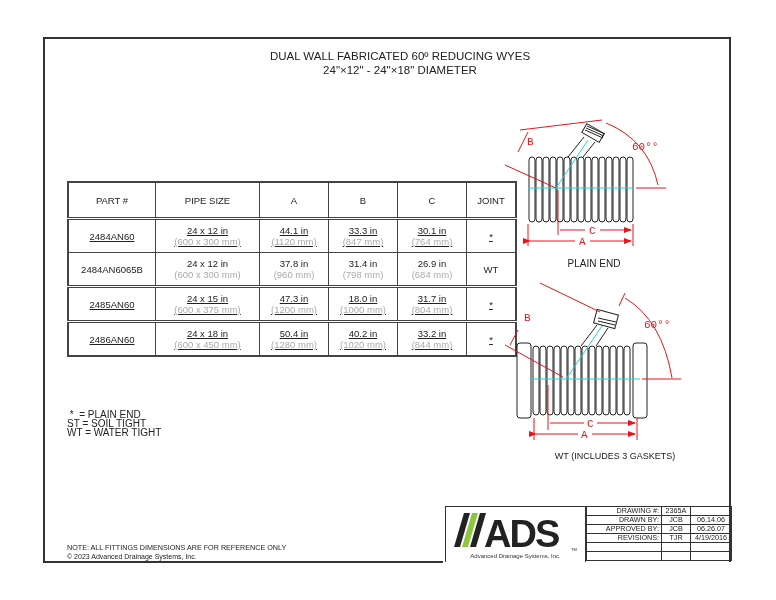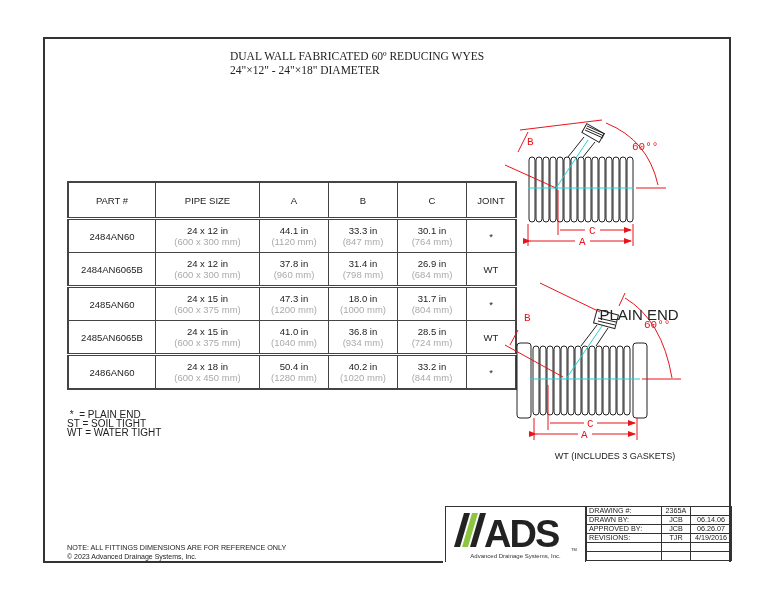--- a/index.html
+++ b/index.html
@@ -1,37 +1,37 @@
 <!DOCTYPE html>
 <html><head>
 <meta charset="utf-8">
 <style>
   html, body { margin:0; padding:0; background:#ffffff; }
   body { width:776px; height:600px; position:relative; overflow:hidden; font-family:"Liberation Sans", sans-serif; color:#222; }
   .frame { position:absolute; left:43px; top:37px; width:688px; height:525px; border-top:2px solid #333; border-left:2px solid #333; border-right:2px solid #333; box-sizing:border-box; }
   .bottom-line { position:absolute; left:43px; top:561px; width:400px; height:2px; background:#333; }
-  .title { position:absolute; left:230px; top:49px; width:340px; text-align:left; font-size:11.5px; line-height:14px; color:#222;font-family:Liberation Serif, serif; }
+  .title { position:absolute; left:230px; top:49px; width:340px; text-align:center; font-size:11.5px; line-height:14px; color:#222; }
   table.spec { position:absolute; left:67px; top:181px; border-collapse:collapse; font-size:9.5px; }
   table.spec td, table.spec th { border:1px solid #444; text-align:center; padding:4px; font-weight:normal; }
   table.spec th { height:26px; font-size:9.5px; }
   table.spec td { height:24px; line-height:11px; }
-  table.spec tr.group-start td { border-top:3px double #444; }
+  table.spec tr.group-start td { border-top:3px double #444;text-decoration:underline; }
   table.spec .mm { color:#aaa; display:block; }
   .c-part { width:78px; } .c-size { width:95px;margin-top:12px; } .c-a { width:60px; } .c-b { width:60px; } .c-c { width:60px; } .c-j { width:40px; }
   table.spec { border:2px solid #444; }
   .legend { position:absolute; left:67px; top:410px; font-size:10px; line-height:9px; }
   .note { position:absolute; left:67px; top:535px; font-size:7.2px;margin-top:8px; }
   .copy { position:absolute; left:67px; top:553px; font-size:7px; }
-  .cap1 { position:absolute; left:584px; top:258px; width:110px; text-align:center; font-size:15px;margin-top:48px; }
+  .cap1 { position:absolute; left:539px; top:258px; width:110px; text-align:center; font-size:10px; }
   .cap2 { position:absolute; left:520px; top:451px; width:190px; text-align:center; font-size:9px; }
   .logo-box { position:absolute; left:445px; top:506px; width:141px; height:56px; border:1px solid #333; border-bottom:none; box-sizing:border-box; }
   .logo-sub { position:absolute; left:0; width:100%; bottom:3px; text-align:center; font-size:6px; color:#333; }
   table.tb { position:absolute; left:586px; top:506px; border-collapse:collapse; font-size:7.2px; }
   table.tb td { border:1px solid #333; height:8px; line-height:8px; padding:0 2px; }
-  table.tb td.lbl { width:70px; }
+  table.tb td.lbl { width:70px; text-align:right; }
   table.tb td.v1 { width:24px; text-align:center; }
   table.tb td.v2 { width:36px; text-align:center; }
   svg.diag { position:absolute; left:0; top:0; }
 </style>
 </head>
 <body>
 
 <div class="frame"></div>
 <div class="bottom-line"></div>
 
@@ -66,28 +66,20 @@
     <td><span>26.9 in</span><span class="mm">(684 mm)</span></td>
     <td>WT</td>
   </tr>
   <tr class="group-start">
     <td>2485AN60</td>
     <td><span>24 x 15 in</span><span class="mm">(600 x 375 mm)</span></td>
     <td><span>47.3 in</span><span class="mm">(1200 mm)</span></td>
     <td><span>18.0 in</span><span class="mm">(1000 mm)</span></td>
     <td><span>31.7 in</span><span class="mm">(804 mm)</span></td>
     <td>*</td>
-  </tr>
-  <tr>
-    <td>2485AN6065B</td>
-    <td><span>24 x 15 in</span><span class="mm">(600 x 375 mm)</span></td>
-    <td><span>41.0 in</span><span class="mm">(1040 mm)</span></td>
-    <td><span>36.8 in</span><span class="mm">(934 mm)</span></td>
-    <td><span>28.5 in</span><span class="mm">(724 mm)</span></td>
-    <td>WT</td>
   </tr>
   <tr class="group-start">
     <td>2486AN60</td>
     <td><span>24 x 18 in</span><span class="mm">(600 x 450 mm)</span></td>
     <td><span>50.4 in</span><span class="mm">(1280 mm)</span></td>
     <td><span>40.2 in</span><span class="mm">(1020 mm)</span></td>
     <td><span>33.2 in</span><span class="mm">(844 mm)</span></td>
     <td>*</td>
   </tr>
 </tbody>

